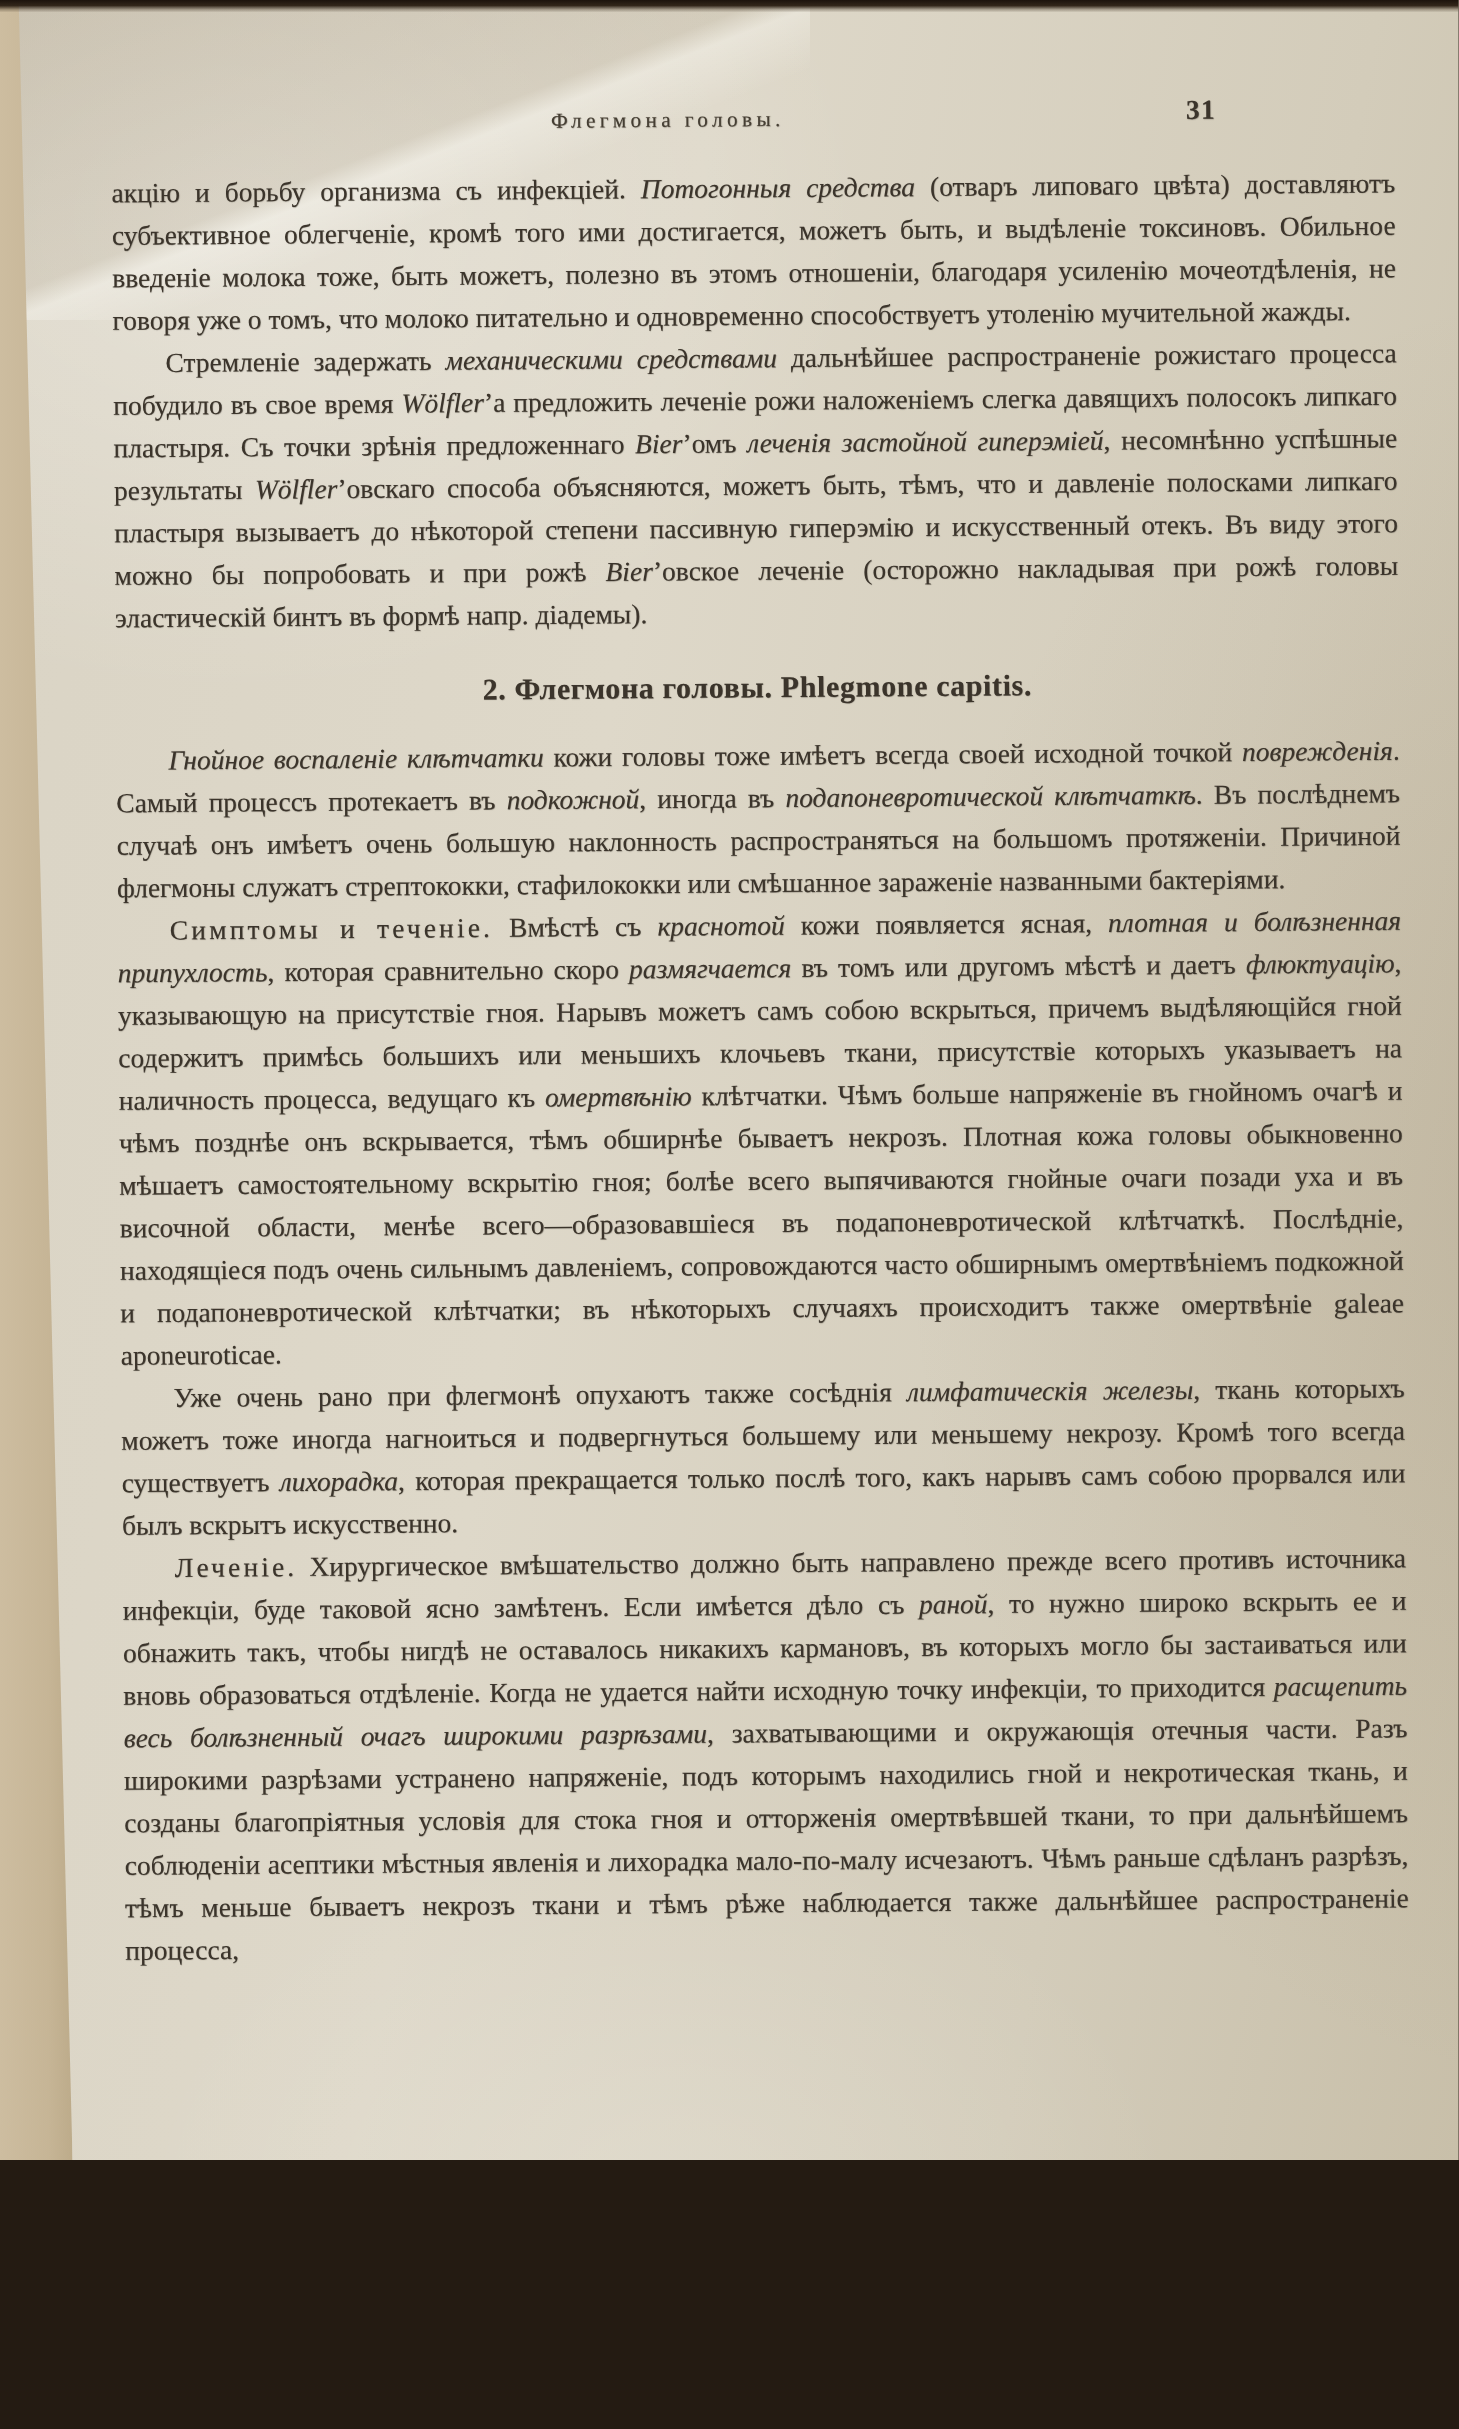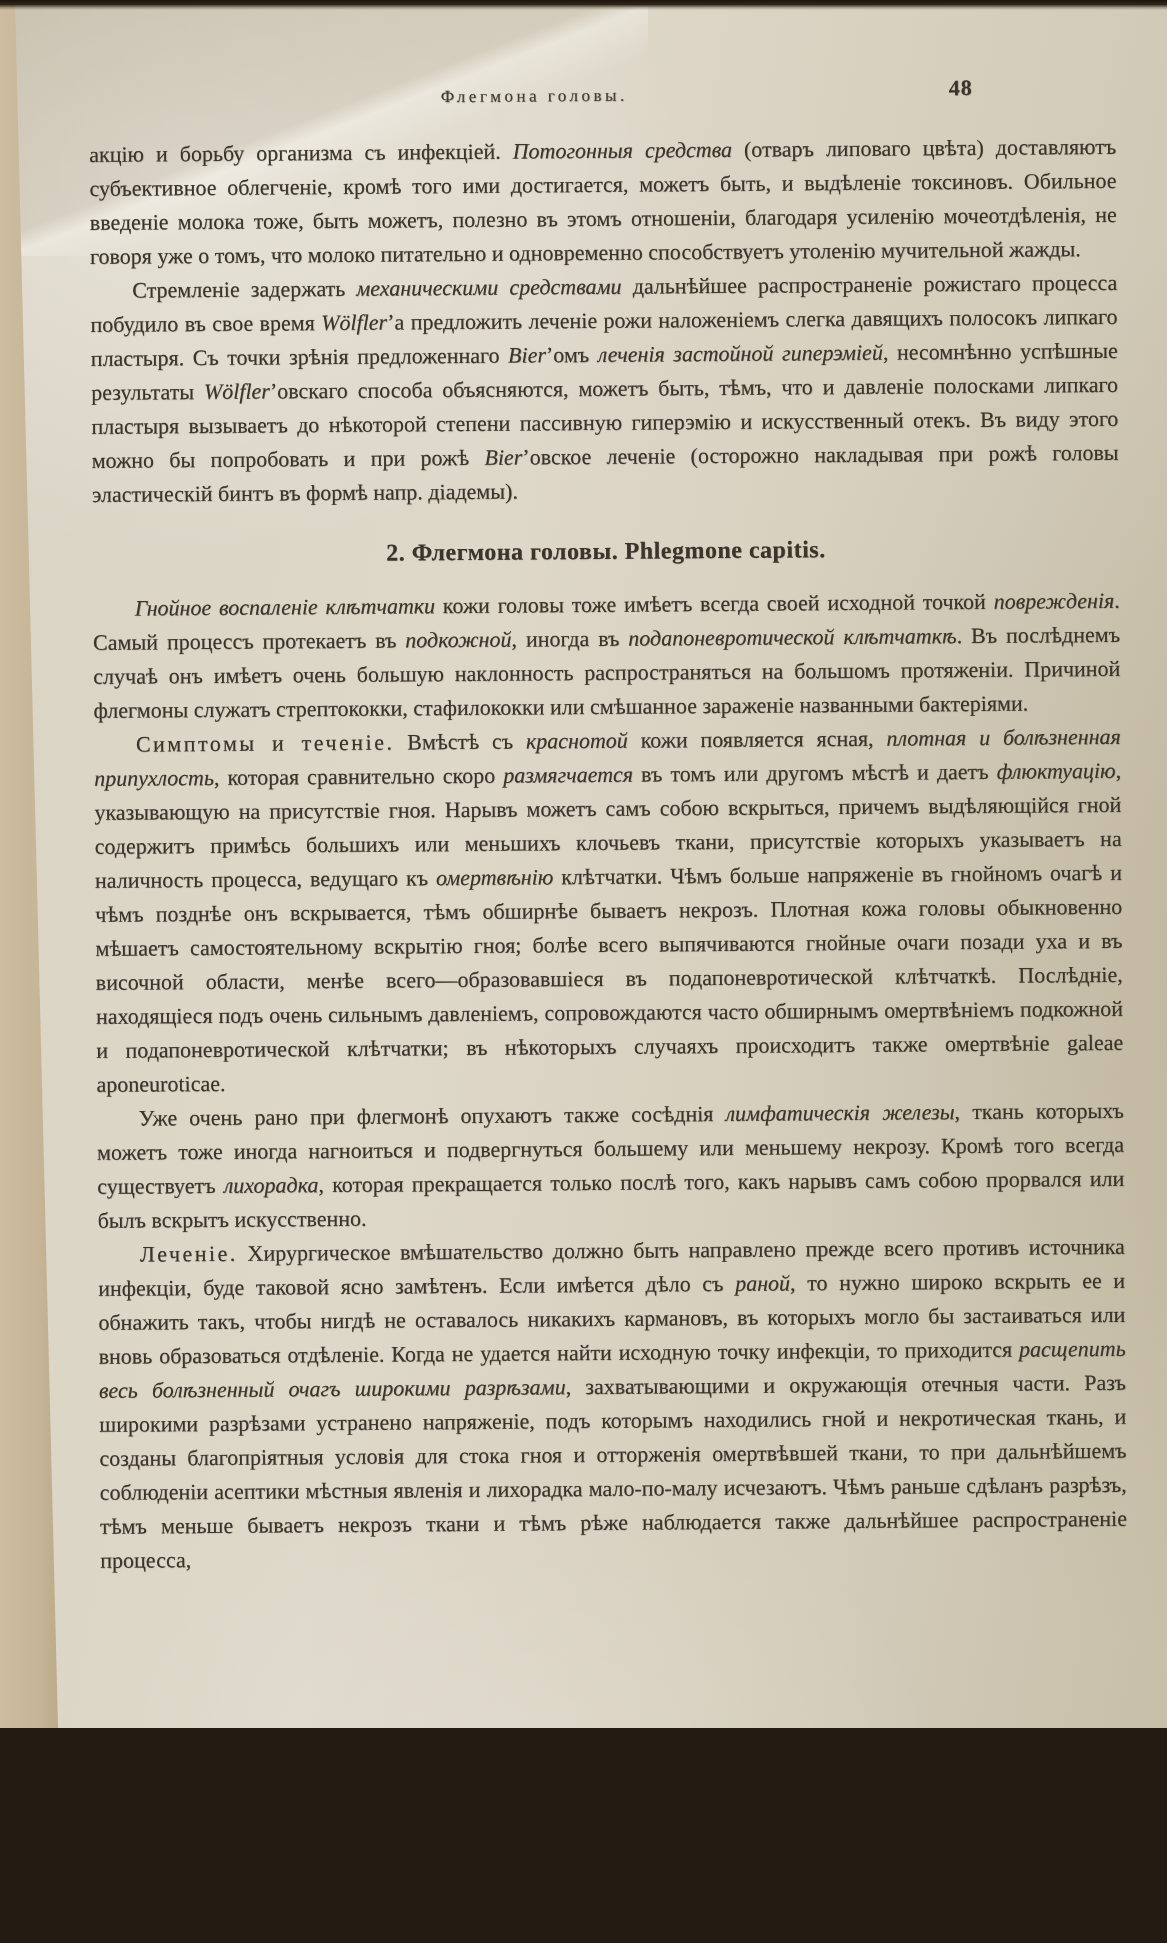--- a/index.html
+++ b/index.html
@@ -74,21 +74,21 @@
 <body>
 
 <div class="photo">
   <div class="edge-top"></div>
   <div class="edge-left"></div>
   <div class="corner-fold"></div>
 
   <div class="page-inner">
     <header class="running-head">
       <span class="running-title">Флегмона головы.</span>
-      <span class="page-number">48</span>
+      <span class="page-number">31</span>
     </header>
 
     <div class="text-block">
       <p class="no-indent"><span class="">акцію и борьбу организма съ инфекціей. </span><span class="it">Потогонныя средства</span><span class=""> (отваръ липоваго цвѣта) доставляютъ субъективное облегченіе, кромѣ того ими достигается, можетъ быть, и выдѣленіе токсиновъ. Обильное введеніе молока тоже, быть можетъ, полезно въ этомъ отношеніи, благодаря усиленію мочеотдѣленія, не говоря уже о томъ, что молоко питательно и одновременно способствуетъ утоленію мучительной жажды.</span></p>
       <p><span class="">Стремленіе задержать </span><span class="it">механическими средствами</span><span class=""> дальнѣйшее распространеніе рожистаго процесса побудило въ свое время </span><span class="it">Wölfler</span><span class="">’а предложить леченіе рожи наложеніемъ слегка давящихъ полосокъ липкаго пластыря. Съ точки зрѣнія предложеннаго </span><span class="it">Bier</span><span class="">’омъ </span><span class="it">леченія застойной гиперэміей</span><span class="">, несомнѣнно успѣшные результаты </span><span class="it">Wölfler</span><span class="">’овскаго способа объясняются, можетъ быть, тѣмъ, что и давленіе полосками липкаго пластыря вызываетъ до нѣкоторой степени пассивную гиперэмію и искусственный отекъ. Въ виду этого можно бы попробовать и при рожѣ </span><span class="it">Bier</span><span class="">’овское леченіе (осторожно накладывая при рожѣ головы эластическій бинтъ въ формѣ напр. діадемы).</span></p>
       <h2 class="section-heading">2. Флегмона головы. Phlegmone capitis.</h2>
       <p><span class="it">Гнойное воспаленіе клѣтчатки</span><span class=""> кожи головы тоже имѣетъ всегда своей исходной точкой </span><span class="it">поврежденія</span><span class="">. Самый процессъ протекаетъ въ </span><span class="it">подкожной</span><span class="">, иногда въ </span><span class="it">подапоневротической клѣтчаткѣ</span><span class="">. Въ послѣднемъ случаѣ онъ имѣетъ очень большую наклонность распространяться на большомъ протяженіи. Причиной флегмоны служатъ стрептококки, стафилококки или смѣшанное зараженіе названными бактеріями.</span></p>
       <p><span class="sp">Симптомы и теченіе.</span><span class=""> Вмѣстѣ съ </span><span class="it">краснотой</span><span class=""> кожи появляется ясная, </span><span class="it">плотная и болѣзненная припухлость</span><span class="">, которая сравнительно скоро </span><span class="it">размягчается</span><span class=""> въ томъ или другомъ мѣстѣ и даетъ </span><span class="it">флюктуацію</span><span class="">, указывающую на присутствіе гноя. Нарывъ можетъ самъ собою вскрыться, причемъ выдѣляющійся гной содержитъ примѣсь большихъ или меньшихъ клочьевъ ткани, присутствіе которыхъ указываетъ на наличность процесса, ведущаго къ </span><span class="it">омертвѣнію</span><span class=""> клѣтчатки. Чѣмъ больше напряженіе въ гнойномъ очагѣ и чѣмъ позднѣе онъ вскрывается, тѣмъ обширнѣе бываетъ некрозъ. Плотная кожа головы обыкновенно мѣшаетъ самостоятельному вскрытію гноя; болѣе всего выпячиваются гнойные очаги позади уха и въ височной области, менѣе всего—образовавшіеся въ подапоневротической клѣтчаткѣ. Послѣдніе, находящіеся подъ очень сильнымъ давленіемъ, сопровождаются часто обширнымъ омертвѣніемъ подкожной и подапоневротической клѣтчатки; въ нѣкоторыхъ случаяхъ происходитъ также омертвѣніе galeae aponeuroticae.</span></p>
       <p><span class="">Уже очень рано при флегмонѣ опухаютъ также сосѣднія </span><span class="it">лимфатическія железы</span><span class="">, ткань которыхъ можетъ тоже иногда нагноиться и подвергнуться большему или меньшему некрозу. Кромѣ того всегда существуетъ </span><span class="it">лихорадка</span><span class="">, которая прекращается только послѣ того, какъ нарывъ самъ собою прорвался или былъ вскрытъ искусственно.</span></p>
       <p><span class="sp">Леченіе.</span><span class=""> Хирургическое вмѣшательство должно быть направлено прежде всего противъ источника инфекціи, буде таковой ясно замѣтенъ. Если имѣется дѣло съ </span><span class="it">раной</span><span class="">, то нужно широко вскрыть ее и обнажить такъ, чтобы нигдѣ не оставалось никакихъ кармановъ, въ которыхъ могло бы застаиваться или вновь образоваться отдѣленіе. Когда не удается найти исходную точку инфекціи, то приходится </span><span class="it">расщепить весь болѣзненный очагъ широкими разрѣзами</span><span class="">, захватывающими и окружающія отечныя части. Разъ широкими разрѣзами устранено напряженіе, подъ которымъ находились гной и некротическая ткань, и созданы благопріятныя условія для стока гноя и отторженія омертвѣвшей ткани, то при дальнѣйшемъ соблюденіи асептики мѣстныя явленія и лихорадка мало-по-малу исчезаютъ. Чѣмъ раньше сдѣланъ разрѣзъ, тѣмъ меньше бываетъ некрозъ ткани и тѣмъ рѣже наблюдается также дальнѣйшее распространеніе процесса,</span></p>

